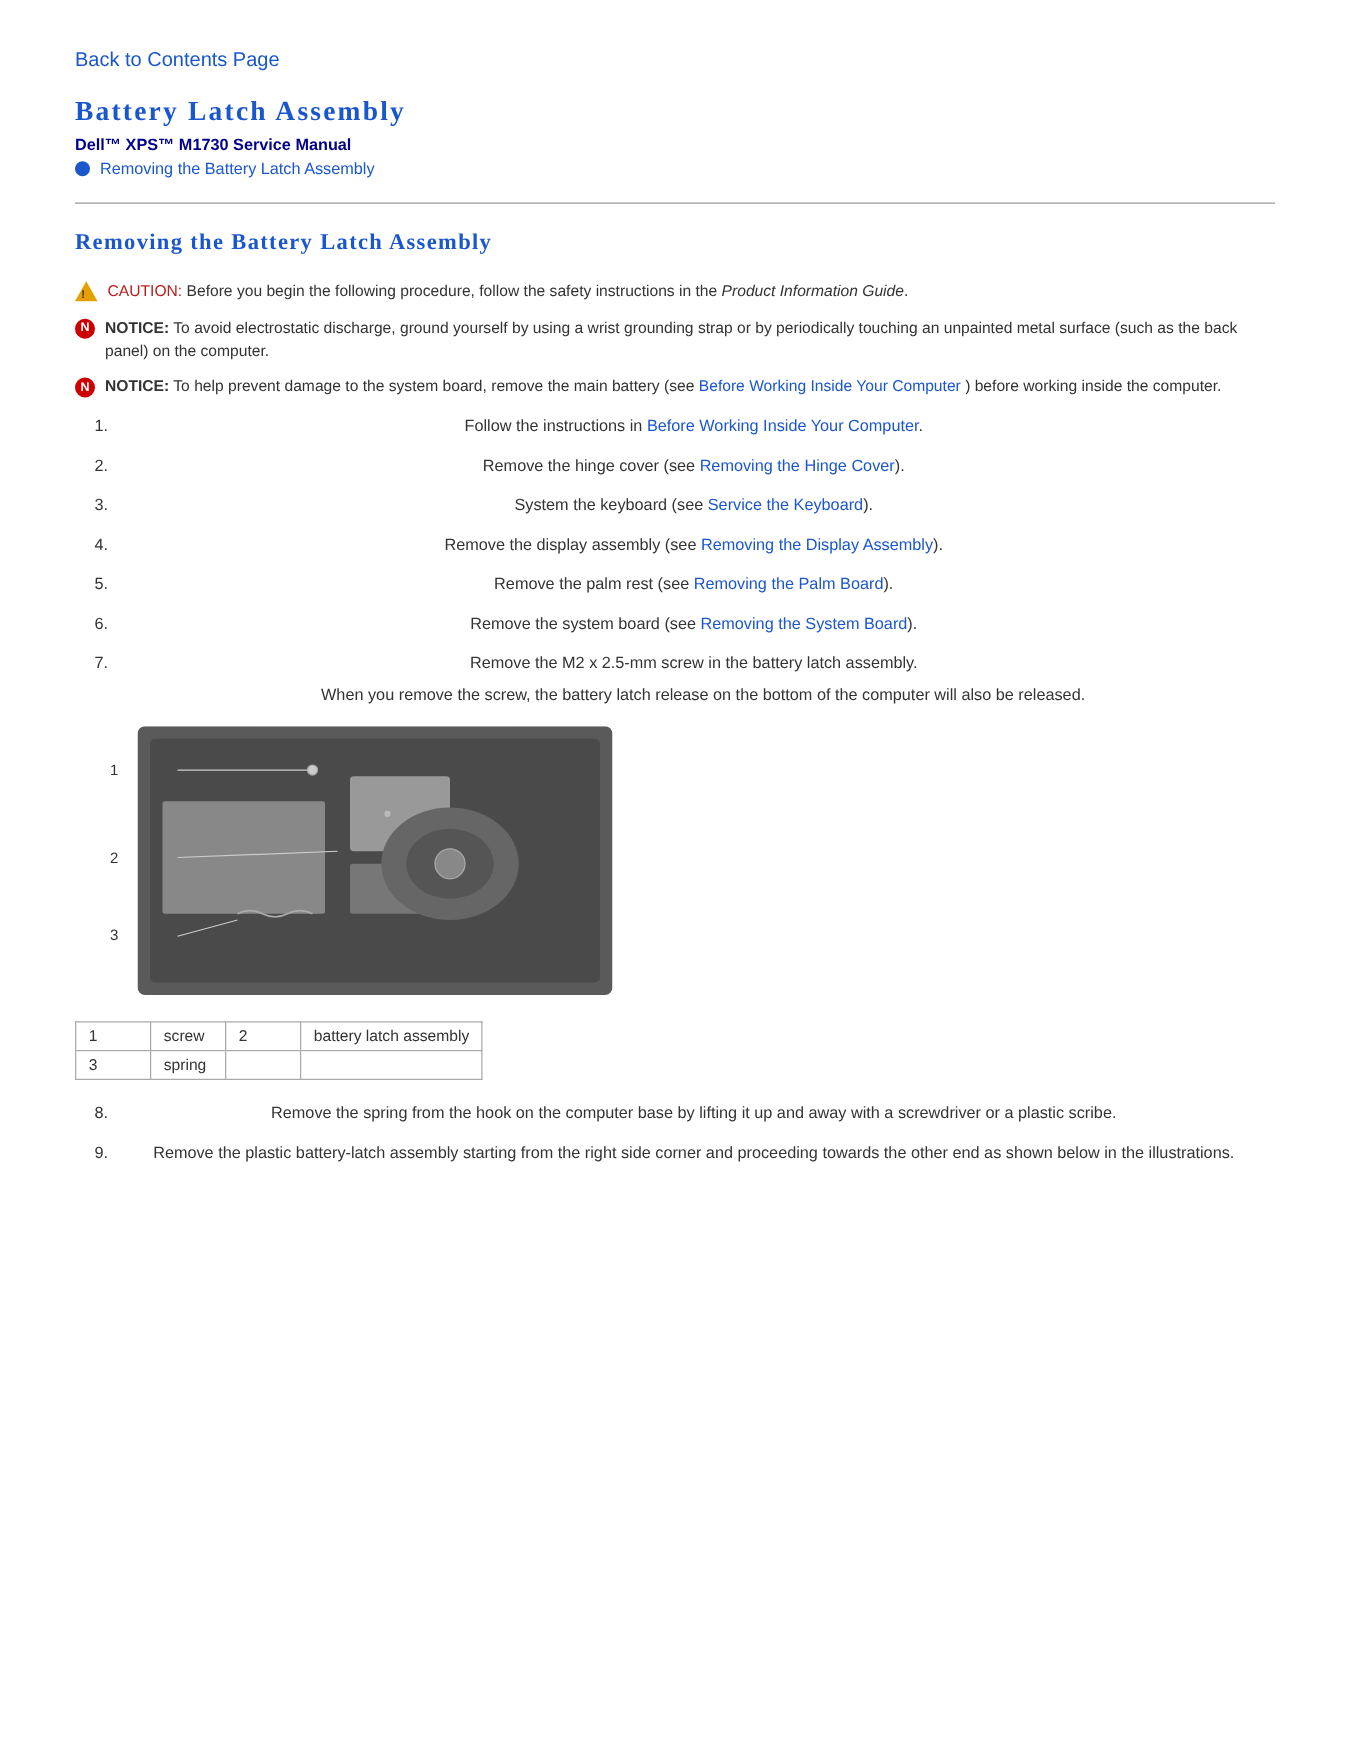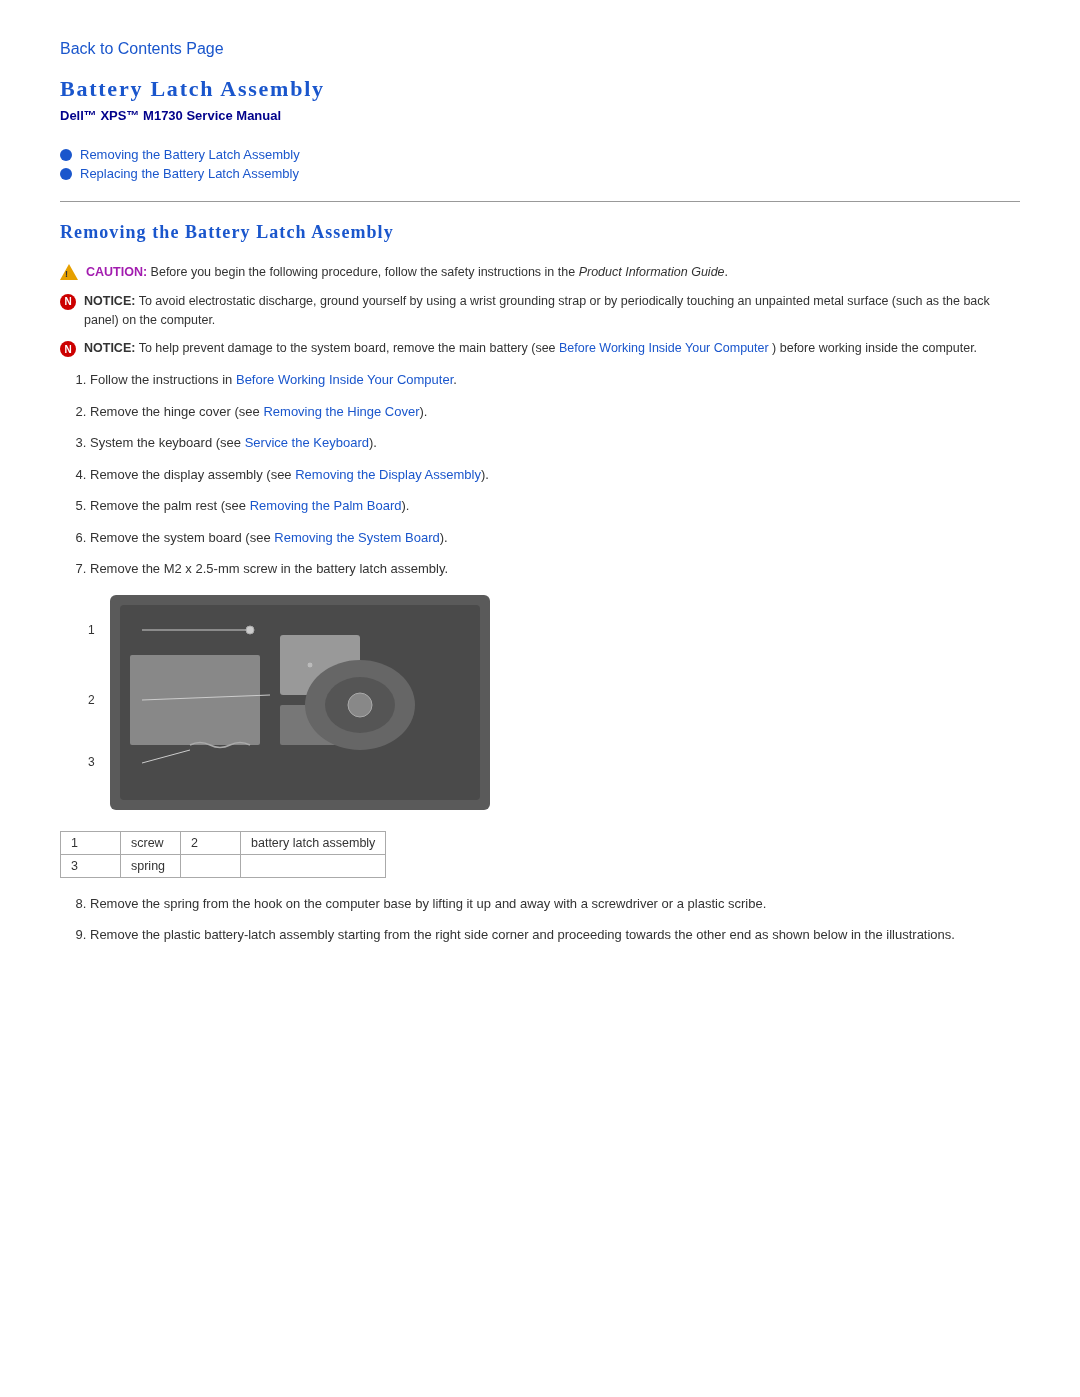--- a/index.html
+++ b/index.html
@@ -23,21 +23,21 @@
       font-weight: bold;
       color: #1a56cc;
       letter-spacing: 0.08em;
       font-family: Georgia, serif;
       margin-bottom: 6px;
     }
     .subtitle {
       font-size: 13px;
       font-weight: bold;
       color: #00008b;
-      margin-bottom: 24px;
+      margin-bottom: 4px;
     }
     .toc-item {
       display: flex;
       align-items: center;
       margin-bottom: 4px;
       font-size: 13px;
     }
     .toc-bullet {
       width: 12px;
       height: 12px;
@@ -76,26 +76,27 @@
       flex-shrink: 0;
       margin-right: 8px;
       margin-top: 2px;
       display: flex;
       align-items: center;
       justify-content: center;
       color: white;
       font-size: 10px;
       font-weight: bold;
     }
-    .notice-label-caution { font-weight: bold; color: #a21caf; }
+    .notice-label-caution { font-weight: normal; color: #b91c1c; }
     .notice-label-notice { font-weight: bold; color: #333; text-align: center; }
     .italic { font-style: italic; }
     .step-list {
       margin-left: 30px;
       margin-top: 12px;
+      text-align: center;
     }
     .step-item {
       margin-bottom: 12px;
       font-size: 13px;
       line-height: 1.5;
     }
     .step-note {
       margin-left: 15px;
       margin-top: 6px;
       margin-bottom: 8px;
@@ -159,24 +160,20 @@
 <a class="back-link" href="#">Back to Contents Page</a>
 
 <h1 class="page-title">Battery Latch Assembly</h1>
 <div class="subtitle">Dell™ XPS™ M1730 Service Manual</div>
 
 <div>
   <div class="toc-item">
     <span class="toc-bullet"></span>
     <a href="#removing">Removing the Battery Latch Assembly</a>
   </div>
-  <div class="toc-item">
-    <span class="toc-bullet"></span>
-    <a href="#replacing">Replacing the Battery Latch Assembly</a>
-  </div>
 </div>
 
 <hr class="divider">
 
 <h2 class="section-title" id="removing">Removing the Battery Latch Assembly</h2>
 
 <div class="notice-block">
   <div class="caution-triangle">
     <span class="caution-triangle-inner">!</span>
   </div>
@@ -232,20 +229,21 @@
     <a href="#">Removing the Palm Board</a><span>).</span>
   </li>
 
   <li class="step-item">
     <span>Remove the system board (see</span>
     <a href="#">Removing the System Board</a><span>).</span>
   </li>
 
   <li class="step-item">
     <span>Remove the M2 x 2.5-mm screw in the battery latch assembly.</span>
+    <div class="step-note">When you remove the screw, the battery latch release on the bottom of the computer will also be released.</div>
   </li>
 </ol>
 
 <div class="diagram-area">
   <div style="position:relative; width:420px; height:220px;">
 
     <span class="callout-label" style="top:28px; left:8px;">1</span>
     <span class="callout-label" style="top:98px; left:8px;">2</span>
     <span class="callout-label" style="top:160px; left:8px;">3</span>
 

